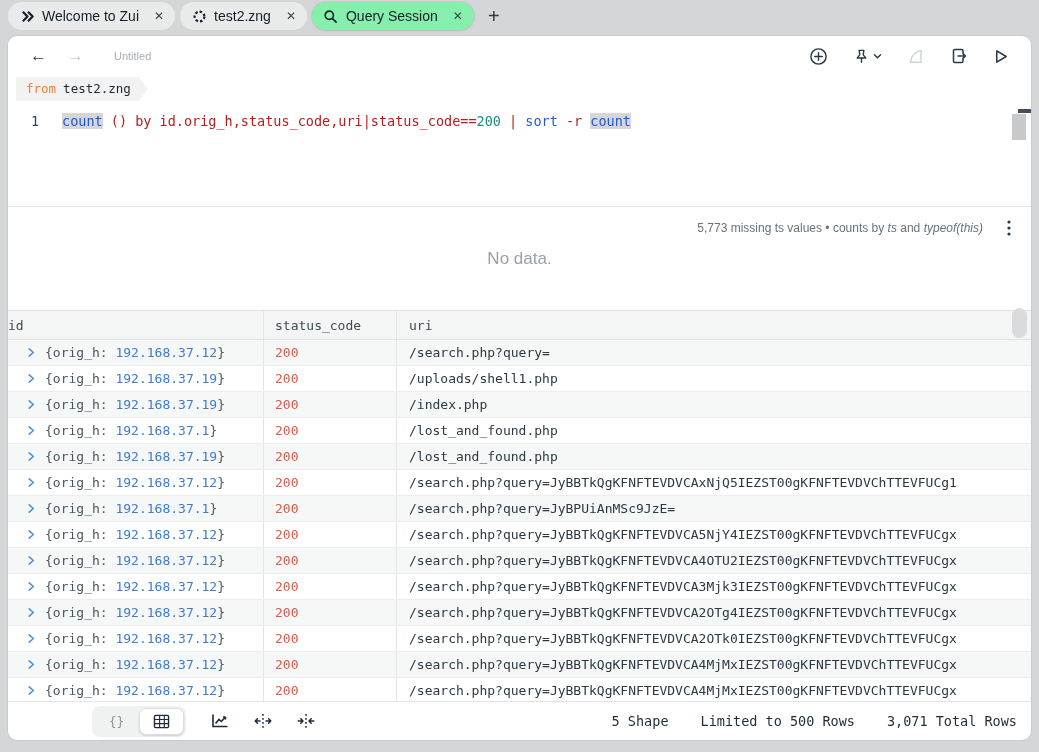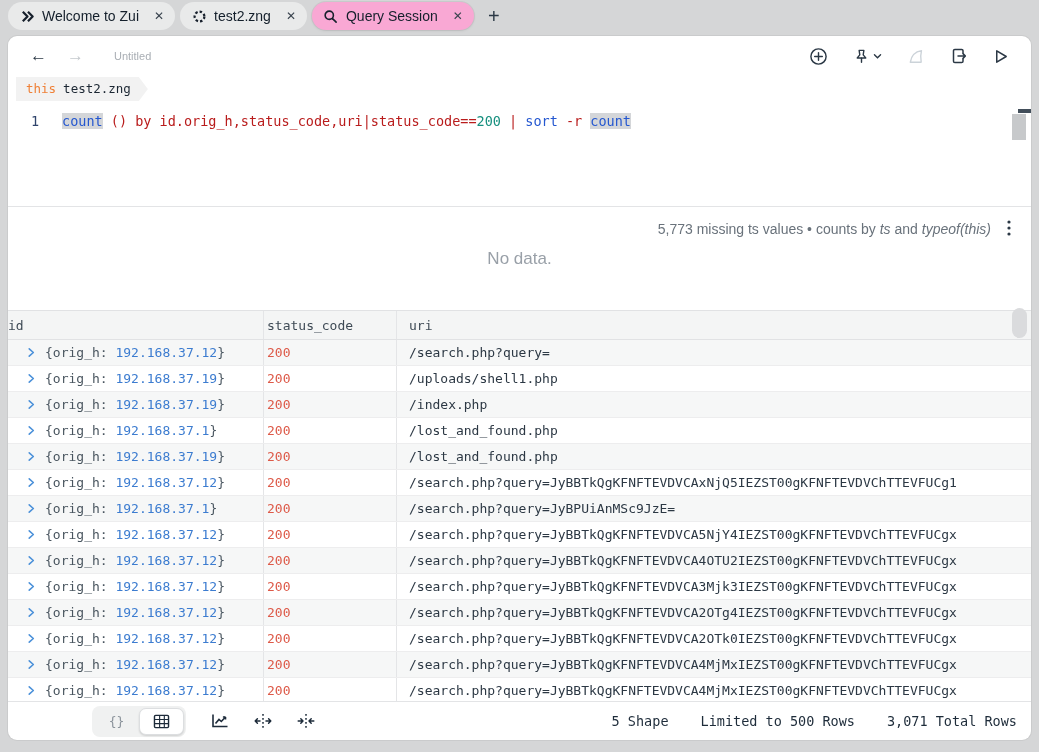--- a/index.html
+++ b/index.html
@@ -1,21 +1,21 @@
 <!DOCTYPE html>
 <html><head>
 <meta charset="utf-8">
 <style>
   html,body{margin:0;padding:0}
   body{width:1039px;height:752px;overflow:hidden;background:#d5d6d7;font-family:"Liberation Sans",sans-serif;-webkit-font-smoothing:antialiased}
 
   
   .tabbar{height:32px;display:flex;align-items:flex-end;padding-left:8px;gap:5px}
   .tab{height:28px;box-sizing:border-box;margin-bottom:2px;border-radius:14px;display:flex;align-items:center;gap:7px;padding:0 8px 0 11px;background:#e9eaea;font-size:14px;color:#141f2b;cursor:default;white-space:nowrap}
-  .tab.active{background:#f9a8d4;box-shadow:0 0 0 1px rgba(0,0,0,.05),0 1px 3px rgba(0,0,0,.08)}
+  .tab.active{background:#86efac;box-shadow:0 0 0 1px rgba(0,0,0,.05),0 1px 3px rgba(0,0,0,.08)}
   .tab .ticon{display:flex;width:16px;height:16px;align-items:center;justify-content:center;color:#17202c}
   .tab .tclose{font-size:12px;color:#39434e;margin-left:5px;padding:1px 3px}
   .newtab{width:30px;height:28px;margin-bottom:2px;display:flex;align-items:center;justify-content:center;font-size:20px;color:#2b3845}
 
   
   .card{position:relative;margin:4px 8px 0;height:704px;background:#fff;border-radius:9px;box-shadow:0 0 0 1px rgba(0,0,0,.05);overflow:hidden;display:flex;flex-direction:column}
 
   
   .hdr{height:40px;display:flex;align-items:center;padding:0 22px;flex:none}
   .nav-arrow{font-size:17px;color:#2b3845}
@@ -39,30 +39,30 @@
   .code{white-space:pre}
   .tok-keyword{color:#2457d0}
   .tok-number{color:#17907f}
   .tok-plain{color:#b91c1c}
   .tok-hl{background:#d4d6d9}
   .mini-dash{position:absolute;top:7px;right:0;width:13px;height:4px;background:#424e5a}
   .mini-thumb{position:absolute;top:12px;right:5px;width:14px;height:26px;background:#c7c9cb}
 
   
   .chartpane{flex:none;height:97px;border-top:1px solid #e3e4e6;position:relative;box-sizing:border-box}
-  .summary{position:absolute;top:14px;right:40px;font-size:14px;color:#69727b;white-space:pre}
+  .summary{position:absolute;top:14px;right:48px;font-size:12px;color:#69727b;white-space:pre}
   .summary .it{font-style:italic}
   .kebab{position:absolute;top:13px;right:20px;color:#2b3845;display:flex}
   .nodata{text-align:center;margin-top:42px;font-size:17px;color:#99a0a8}
 
   
   .tablepane{flex:1;position:relative;overflow:hidden;font-family:"DejaVu Sans Mono",monospace;font-size:13px}
   .thead{margin-top:7px;height:30px;box-sizing:border-box;background:#f4f5f5;border-top:1px solid #e1e2e4;border-bottom:1px solid #e1e2e4;display:flex;color:#3e4a55}
   .c-id{width:255px;box-sizing:border-box;padding-left:0;display:flex;align-items:center;white-space:pre}
-  .c-st{width:133px;box-sizing:border-box;padding-left:3px;border-left:1px solid #e4e5e7;align-self:stretch;display:flex;align-items:center}
+  .c-st{width:133px;box-sizing:border-box;padding-left:11px;border-left:1px solid #e4e5e7;align-self:stretch;display:flex;align-items:center}
   .c-uri{flex:1;box-sizing:border-box;padding-left:12px;border-left:1px solid #e4e5e7;align-self:stretch;display:flex;align-items:center;overflow:hidden;white-space:pre}
   .trow{height:26px;box-sizing:border-box;display:flex;border-bottom:1px solid #ededee;background:#fff}
   .trow:nth-child(odd){background:#f6f7f7}
   .trow .c-id{padding-left:18px;color:#49555f}
   .chev{color:#4a90d9;margin-right:8px;display:flex}
   .ip{color:#3c7cd0}
   .trow .c-st{color:#dd5a49}
   .trow .c-uri{color:#2c3844}
   .scrollthumb{position:absolute;top:5px;right:4px;width:15px;height:30px;border-radius:8px;background:#dadbdd}
 
@@ -151,21 +151,21 @@
       </span>
       <span class="hicon">
         <svg width="16" height="17" viewBox="0 0 16 18">
             <path d="M3.5 3v12l10-6z" fill="none" stroke="currentColor" stroke-width="1.6" stroke-linejoin="round"></path>
           </svg>
       </span>
     </div>
   </div>
 
   <div class="pillrow">
-    <span class="pill"><span class="kw">this</span><span class="val">test2.zng</span></span>
+    <span class="pill"><span class="kw">from</span><span class="val">test2.zng</span></span>
   </div>
 
   <div class="editor">
     <div class="codeline">
       <span class="lineno">1</span>
       <span class="code"><span class="tok-keyword tok-hl">count</span><span class="tok-plain"> () by id.orig_h,status_code,uri|status_code==</span><span class="tok-number">200</span><span class="tok-plain"> | </span><span class="tok-keyword">sort</span><span class="tok-plain"> -r </span><span class="tok-keyword tok-hl">count</span></span>
     </div>
     <div class="mini-dash"></div>
     <div class="mini-thumb"></div>
   </div>

